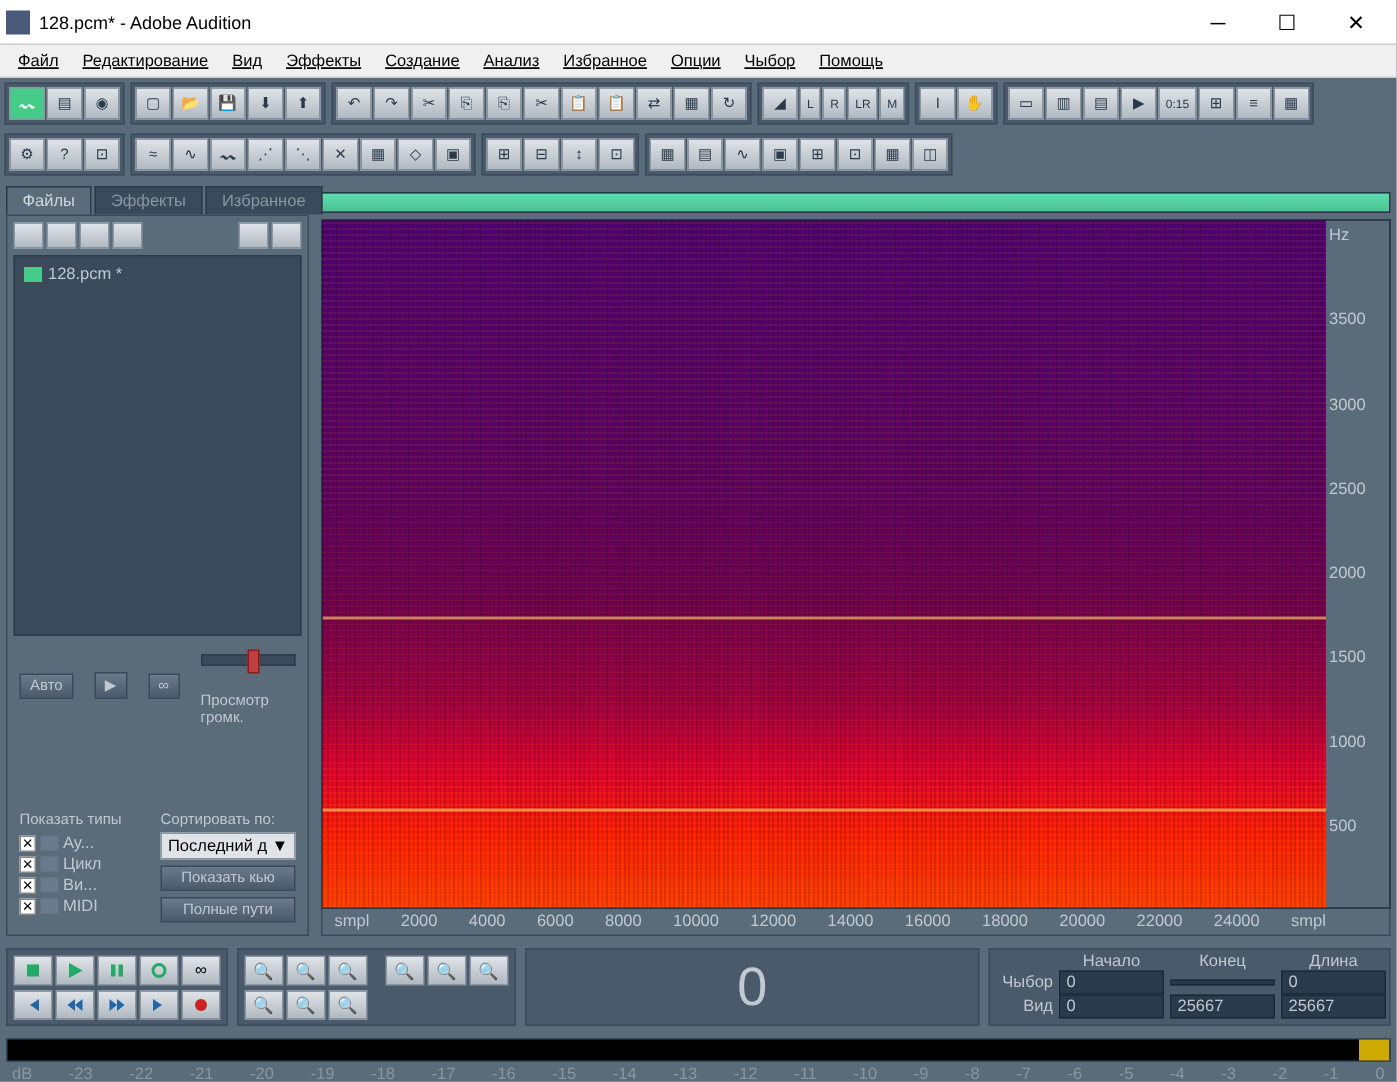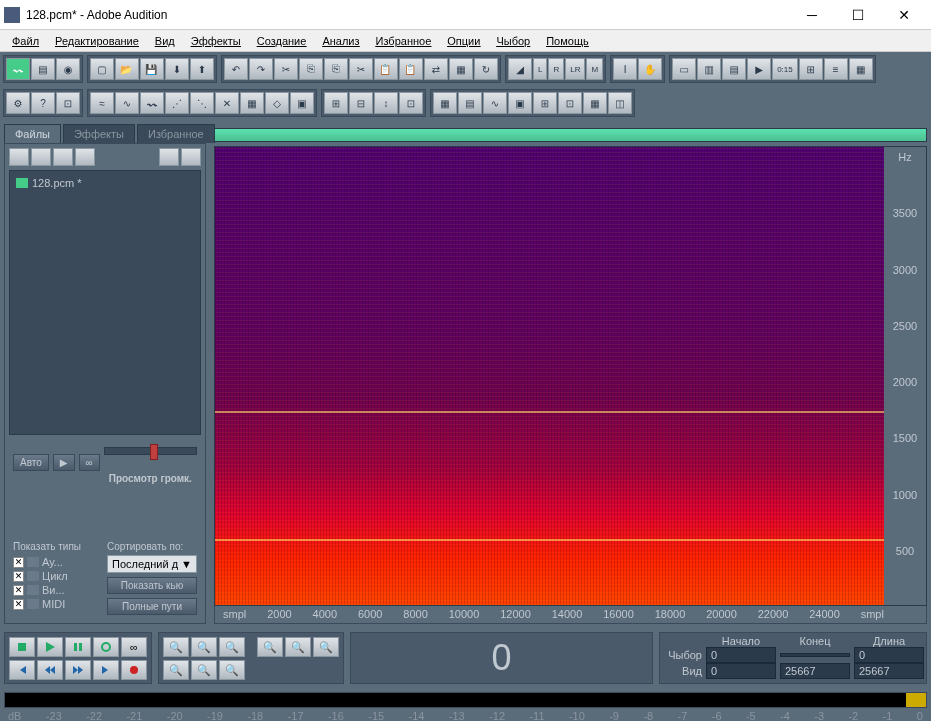--- a/index.html
+++ b/index.html
@@ -25,46 +25,46 @@
 .panel-tabs { display: flex; gap: 2px; }
 .panel-tab { padding: 3px 10px; background: #3a4a5a; color: #8a96a0; border: 1px solid #2a3a4a; border-bottom: none; }
 .panel-tab.active { background: #5a6b7a; color: #d0d8e0; }
 .panel-body { flex: 1; background: #5a6b7a; border: 1px solid #3a4a5a; padding: 4px; display: flex; flex-direction: column; }
 .mini-toolbar { display: flex; gap: 2px; margin-bottom: 4px; }
 .mini-btn { width: 20px; height: 18px; background: linear-gradient(#e0e4e8,#b0b8c0); border: 1px solid #8a96a0; }
 .file-tree { flex: 1; background: #3a4a5a; border: 1px solid #2a3a4a; color: #c0c8d0; padding: 4px; }
 .file-item { padding: 2px; display: flex; align-items: center; gap: 4px; }
 .file-icon { width: 12px; height: 10px; background: #4c8; }
 
-.vol-section { padding: 6px 4px; display: flex; align-items: center; gap: 4px; }
+.vol-section { padding: 6px 4px; display: flex; align-items: center; gap: 14px; }
 .small-btn { padding: 2px 6px; background: linear-gradient(#6a7a8a,#4a5a6a); border: 1px solid #3a4a5a; color: #c0c8d0; font-size: 10px; }
 .slider-area { flex: 1; position: relative; height: 24px; }
 .slider-track { height: 8px; background: #3a4a5a; border: 1px solid #2a3a4a; margin-top: 6px; position: relative; }
 .slider-thumb { position: absolute; left: 50%; top: -4px; width: 8px; height: 16px; background: #c04040; border: 1px solid #802020; }
-.vol-label { color: #c0c8d0; font-size: 10px; text-align: center; margin-top: 2px; font-weight: bold; }
+.vol-label { color: #c0c8d0; font-size: 10px; margin-top: 2px; }
 
 .filter-section { padding: 4px; display: flex; gap: 4px; }
 .filter-col { flex: 1; }
 .filter-title { color: #c0c8d0; font-size: 10px; margin-bottom: 3px; margin-top: 47px; }
 .checkbox-row { display: flex; align-items: center; gap: 3px; color: #c0c8d0; font-size: 10px; padding: 1px 0; }
 .checkbox { width: 11px; height: 11px; background: #fff; border: 1px solid #888; display: flex; align-items: center; justify-content: center; font-size: 9px; color: #000; }
 .type-icon { width: 12px; height: 10px; background: #6a7a8a; }
 .dropdown { width: 100%; height: 18px; background: #e0e4e8; border: 1px solid #8a96a0; padding: 0 4px; display: flex; align-items: center; justify-content: space-between; font-size: 10px; color: #000; }
 .action-btn { width: 100%; padding: 2px; background: linear-gradient(#6a7a8a,#4a5a6a); border: 1px solid #3a4a5a; color: #c0c8d0; font-size: 10px; margin-top: 4px; text-align: center; }
 
 .editor-area { flex: 1; display: flex; flex-direction: column; padding: 4px; }
 .view-tabs { display: flex; gap: 2px; }
 .view-tab { padding: 3px 12px; background: #3a4a5a; color: #8a96a0; border: 1px solid #2a3a4a; }
 .view-tab.active { background: #5a6b7a; color: #d0d8e0; }
 .timeline-bar { height: 14px; background: linear-gradient(#5ce0b0,#4cc090); border: 1px solid #2a3a4a; margin: 4px 0; }
 .spectrogram-wrap { flex: 1; display: flex; background: #000; border: 1px solid #2a3a4a; position: relative; }
 .spectrogram { flex: 1; background: linear-gradient(to top, #ff4000 0%, #ff2000 10%, #e00030 20%, #a00040 30%, #700050 45%, #600060 60%, #500070 100%); position: relative; overflow: hidden; }
 .spectrogram::before { content: ''; position: absolute; inset: 0; background-image: repeating-linear-gradient(90deg, rgba(0,0,0,0.15) 0 1px, transparent 1px 3px), repeating-linear-gradient(0deg, rgba(255,200,0,0.08) 0 1px, transparent 1px 4px); }
 .spec-line { position: absolute; left: 0; right: 0; height: 2px; background: rgba(255,220,100,0.6); }
-.freq-scale { width: 42px; background: #5a6b7a; color: #c0c8d0; font-size: 9px; display: flex; flex-direction: column; justify-content: space-between; padding: 4px 2px; text-align: center; }
+.freq-scale { width: 42px; background: #5a6b7a; color: #c0c8d0; font-size: 9px; display: flex; flex-direction: column; justify-content: space-between; padding: 4px 2px; text-align: left; }
 .time-ruler { height: 18px; background: #5a6b7a; color: #c0c8d0; font-size: 9px; display: flex; justify-content: space-between; padding: 2px 42px 2px 8px; border: 1px solid #3a4a5a; border-top: none; }
 
 .transport-area { height: 60px; background: #5a6b7a; padding: 4px; display: flex; gap: 6px; }
 .transport-group { background: #4a5a6a; border: 1px solid #3a4a5a; padding: 4px; display: flex; flex-direction: column; gap: 3px; }
 .btn-row { display: flex; gap: 2px; }
 .trans-btn { width: 26px; height: 20px; background: linear-gradient(#e0e4e8,#b0b8c0); border: 1px solid #8a96a0; display: flex; align-items: center; justify-content: center; }
 .trans-btn svg { width: 12px; height: 12px; }
 .time-display { flex: 1; background: #4a5a6a; border: 1px solid #3a4a5a; display: flex; align-items: center; justify-content: center; color: #c0c8d0; font-size: 36px; font-family: Arial; }
 .sel-panel { background: #4a5a6a; border: 1px solid #3a4a5a; padding: 2px; font-size: 10px; color: #c0c8d0; }
 .sel-row { display: flex; gap: 4px; align-items: center; }

